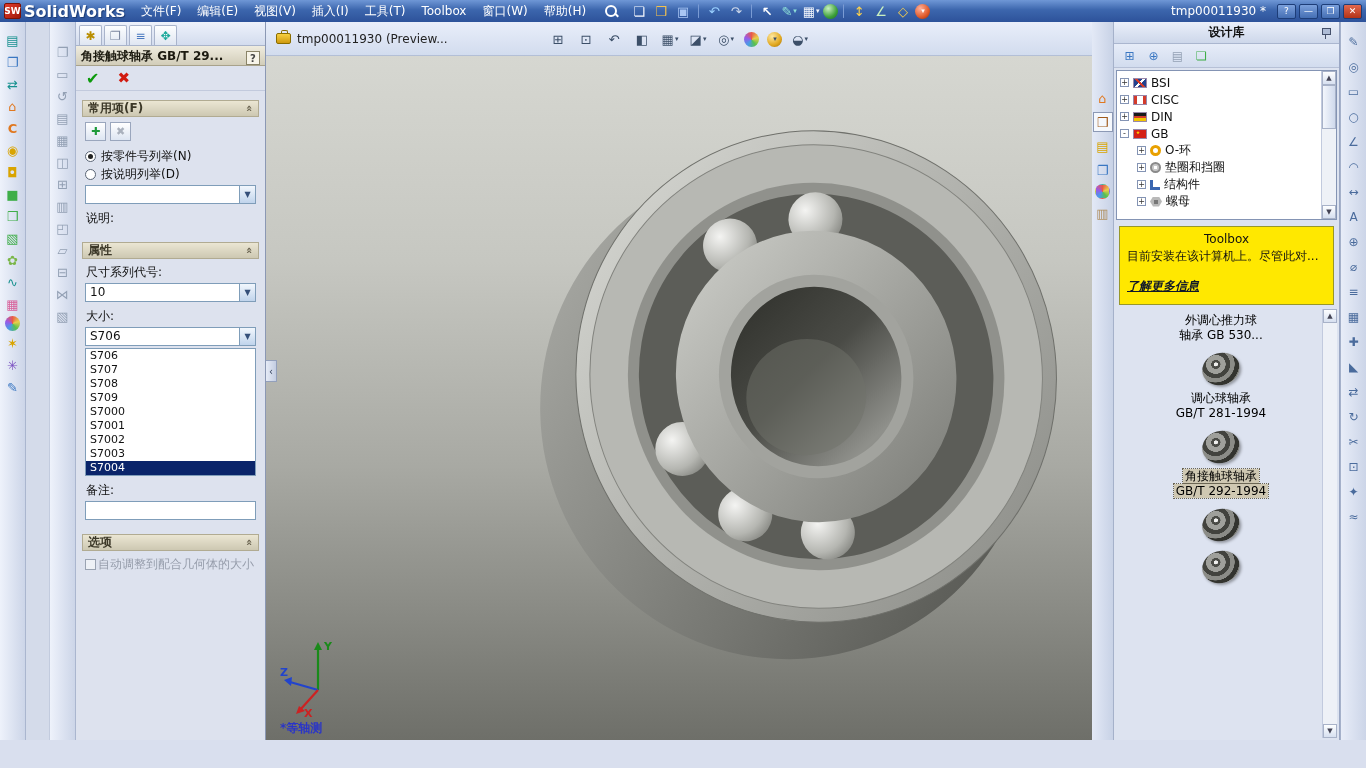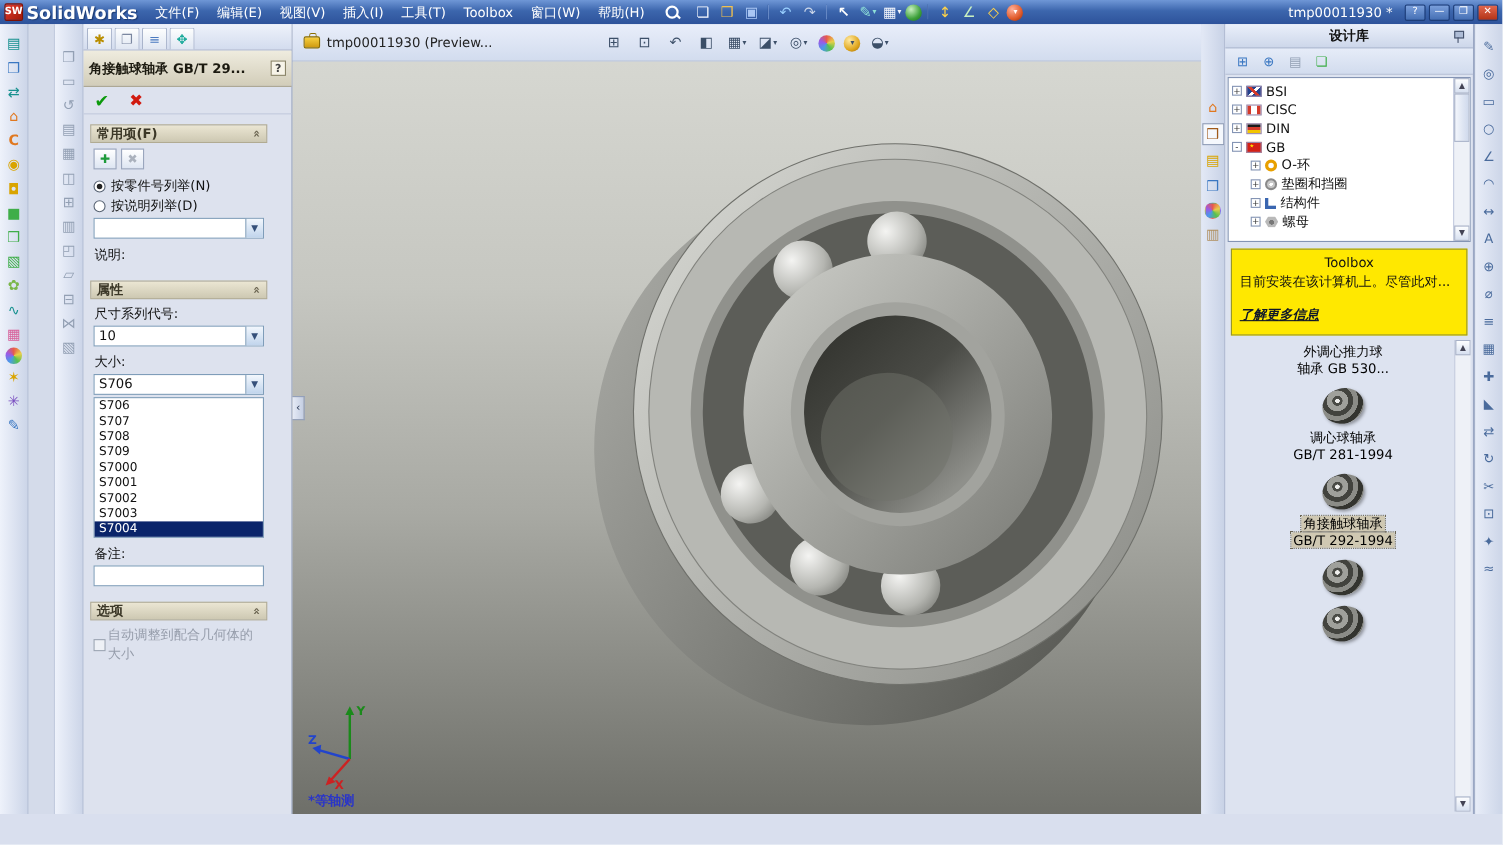--- a/index.html
+++ b/index.html
@@ -50,28 +50,28 @@
   .c-green{color:#3fae49}.c-pink{color:#d8609a}.c-purple{color:#7a4fc0}.c-leaf{color:#7ab648}
   .c-brown{color:#a05a1a}.c-tan{color:#b09060}.c-grayic{color:#93a0b4}.bold{font-weight:bold}
 
   
   .pm{position:absolute;left:76px;top:22px;width:190px;bottom:28px;background:#dde2ee;border-right:1px solid #8b98b4;display:flex;flex-direction:column;}
   .pm-tabs{height:24px;display:flex;align-items:flex-end;gap:2px;padding:2px 3px 0 3px;
     background:linear-gradient(#eef2fb,#d3dcee);border-bottom:1px solid #a9b4cb;}
   .pm-tabs .pm-tab{width:23px;height:20px;display:flex;align-items:center;justify-content:center;font-size:12px;
     border:1px solid #a9b4cb;border-bottom:none;background:linear-gradient(#fdfefe,#dfe6f2);border-radius:2px 2px 0 0;}
   .t-gold{color:#b98e00}.t-gray{color:#7b87a0}.t-blue{color:#4a7ac0}.t-teal{color:#18a999}
-  .pm-title{height:33px;display:flex;align-items:center;padding:0 5px;font-weight:bold;white-space:nowrap;overflow:hidden;
+  .pm-title{height:20px;display:flex;align-items:flex-end;padding:0 5px;font-weight:bold;white-space:nowrap;overflow:hidden;
     background:linear-gradient(#efecdf,#d2cdb9);border-bottom:1px solid #a8a28b;color:#1c1a10;}
   .pm-help{margin-left:auto;width:14px;height:14px;border:1px solid #8a8468;background:#f7f4e8;font-size:10px;
     font-weight:bold;display:flex;align-items:center;justify-content:center;flex:none;color:#444;}
   .pm-actions{height:25px;display:flex;align-items:center;gap:18px;padding:0 10px;border-bottom:1px solid #c2cadd;}
   .ok-btn{color:#0c9a0c;font-size:16px;font-weight:bold;}
   .cancel-btn{color:#d11a0f;font-size:15px;font-weight:bold;}
-  .pm-body{flex:1;padding:2px 22px 0 6px;overflow:hidden;}
+  .pm-body{flex:1;padding:2px 6px 0 6px;overflow:hidden;}
   .grp-hdr{height:17px;display:flex;align-items:center;padding:0 5px;margin-top:7px;font-weight:bold;color:#3c3828;
     background:linear-gradient(#ebe6d3,#cdc8b2);border:1px solid #b1ab92;}
   .chev{margin-left:auto;display:inline-block;transform:rotate(90deg);font-size:11px;color:#6a6450;font-weight:bold;}
   .grp-body{padding:5px 3px 7px 3px;}
   .fav-row{display:flex;gap:4px;margin-bottom:6px;}
   .fav-ic{width:21px;height:19px;border:1px solid #9aa6bd;background:linear-gradient(#ffffff,#dde5f2);
     display:flex;align-items:center;justify-content:center;font-size:11px;}
   .fav-add{color:#1d9a3a;font-weight:bold;}
   .fav-del{color:#aab1bd;}
   .radio-row{display:flex;align-items:center;gap:5px;height:18px;}

